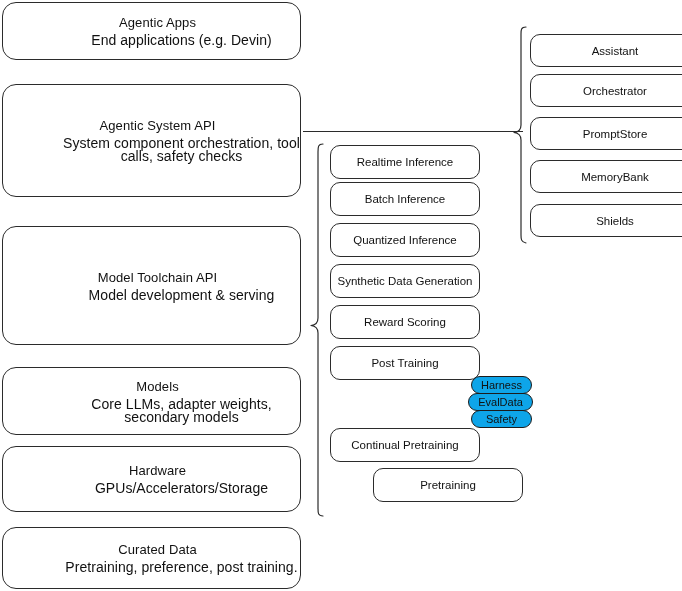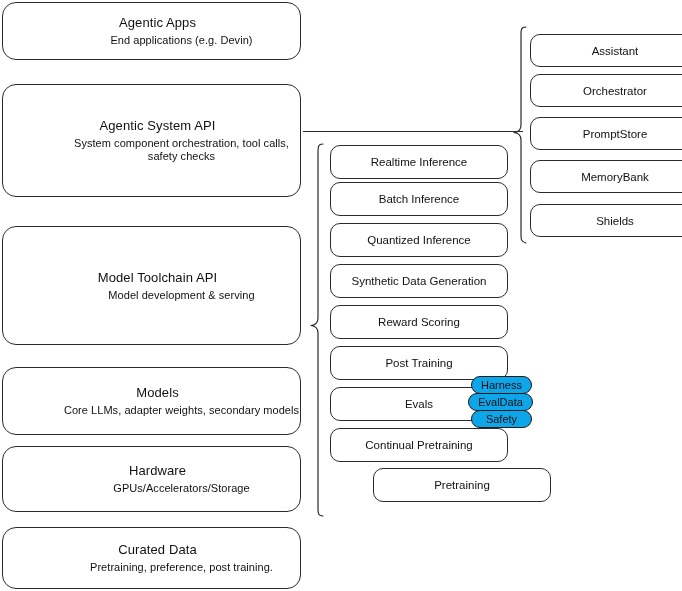--- a/index.html
+++ b/index.html
@@ -40,31 +40,31 @@
     width: 299px;
     border-radius: 14px;
     padding-left: 12px;
   }
   .layer-title {
     font-size: 13px;
     line-height: 16px;
     letter-spacing: .1px;
   }
   .layer-sub {
-    font-size: 11px;
+    font-size: 14px;
     line-height: 13px;
     margin-top: 3px;
     letter-spacing: .05px;
     margin-left: 48px;
   }
 
   
   .mid-box {
     left: 330px;
-    width: 178px;
+    width: 150px;
     height: 34px;
     border-radius: 10px;
     font-size: 11.5px;
     line-height: 14px;
   }
 
   
   .right-box {
     left: 530px;
     width: 170px;
@@ -165,23 +165,20 @@
   </div>
   <div class="box mid-box" style="top:264px;">
     <span>Synthetic Data Generation</span>
   </div>
   <div class="box mid-box" style="top:305px;">
     <span>Reward Scoring</span>
   </div>
   <div class="box mid-box" style="top:346px;">
     <span>Post Training</span>
   </div>
-  <div class="box mid-box" style="top:387px;">
-    <span>Evals</span>
-  </div>
   <div class="box mid-box" style="top:428px;">
     <span>Continual Pretraining</span>
   </div>
   <div class="box mid-box" style="top:468px;margin-left:43px;">
     <span>Pretraining</span>
   </div>
 
   <div class="pill" style="left:471px; top:376px; width:61px;">
     <span>Harness</span>
   </div>

